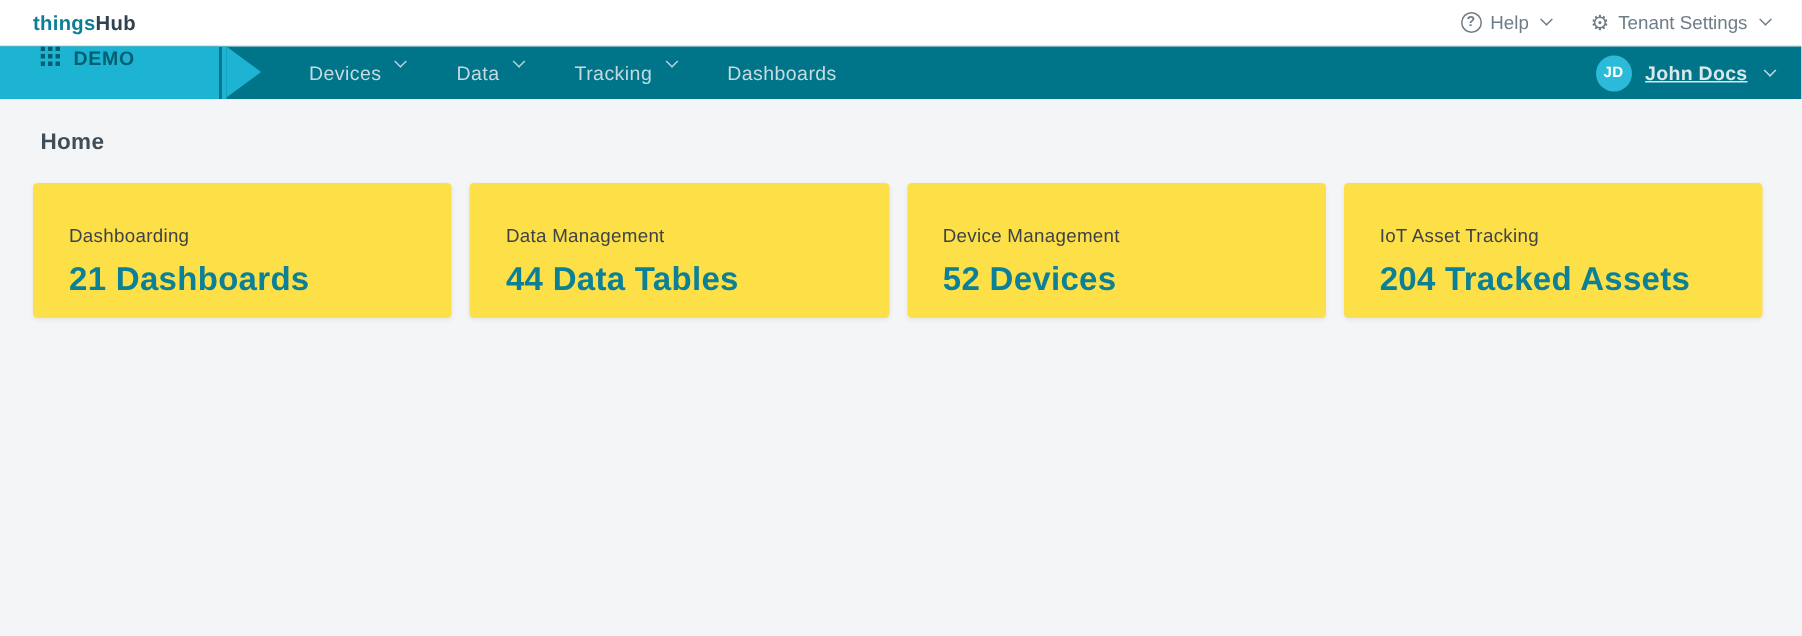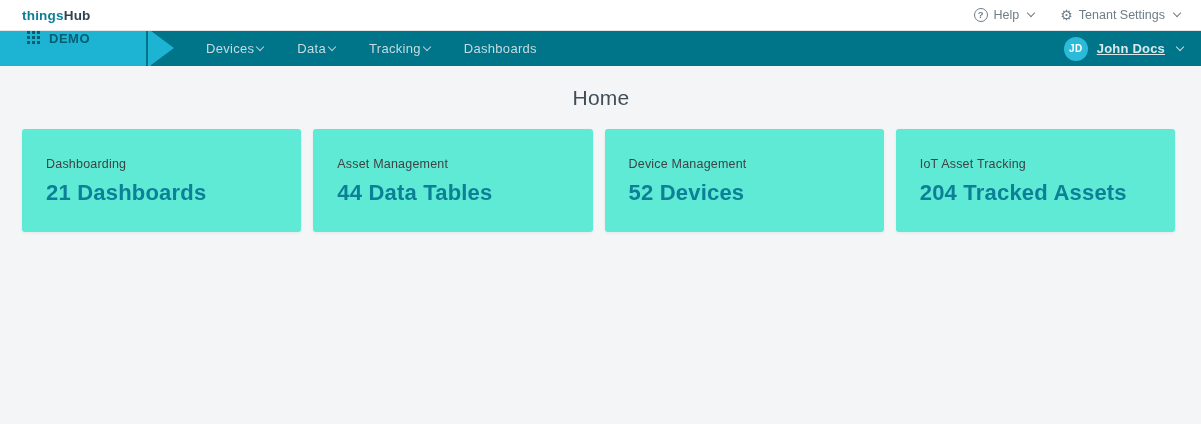--- a/index.html
+++ b/index.html
@@ -48,47 +48,47 @@
   }
   .tenant-label { color:#045e72; font-weight:bold; font-size:13px; letter-spacing:.5px; }
   .tenant-arrow-bar { width:3px; background:#1cb4d2; margin-left:2px; flex:0 0 auto; }
   .tenant-arrow {
     width:0; height:0; flex:0 0 auto;
     border-top:17.5px solid transparent; border-bottom:17.5px solid transparent;
     border-left:23px solid #1cb4d2;
   }
   .nav-items { display:flex; align-items:center; gap:34px; margin-left:32px; }
   .nav-item {
-    display:flex; align-items:center; color:#c6dbdf; font-size:13px;
-    letter-spacing:.3px; cursor:pointer; 
+    display:flex; color:#c6dbdf; font-size:13px;
+    letter-spacing:.3px; cursor:pointer; gap:7px;
   }
   .nav-item .chev { border-color:#b6d2d7; margin-top:-3px; }
   .user-menu {
     margin-left:auto; display:flex; align-items:center; gap:9px;
     padding-right:18px; cursor:pointer;
   }
   .avatar {
     width:24px; height:24px; border-radius:50%; background:#2bbbd8;
     color:#ffffff; font-size:10px; font-weight:bold;
     display:flex; align-items:center; justify-content:center; letter-spacing:.3px;
   }
   .user-name { color:#d8e9ec; font-size:13px; font-weight:600; letter-spacing:.2px;text-decoration:underline; }
   .user-menu .chev { border-color:#c6dbdf; margin-top:-3px; }
 
   
   .main { flex:1; padding:20px 26px 0 22px; }
   .page-title {
-    font-size:21px; font-weight:400; color:#414e58;
-    margin:0 0 19px 5px; letter-spacing:.2px;text-align:center;
+    font-size:15px; font-weight:700; color:#414e58;
+    margin:0 0 19px 5px; letter-spacing:.2px;
   }
   .cards { display:flex; gap:12px; }
   .card {
-    flex:1 1 0; background:#5eead4; border-radius:3px;
+    flex:1 1 0; background:#fde047; border-radius:3px;
     box-shadow:0 1px 3px rgba(40,50,60,.08);
-    padding:28px 24px 26px 24px; cursor:pointer; text-decoration:none; display:block;
+    padding:28px 24px 13px 24px; cursor:pointer; text-decoration:none; display:block;
   }
   .card-label { font-size:12.5px; color:#3e4347; margin-bottom:9px; letter-spacing:.2px; }
   .card-value { font-size:22px; font-weight:bold; color:#0b8096; letter-spacing:.2px; }
 
   .grid-icon { display:block; }
 </style>
 </head>
 <body>
 
 <div class="app">
@@ -157,21 +157,21 @@
   </nav>
 
   <main class="main">
     <h1 class="page-title">Home</h1>
     <div class="cards">
       <a class="card">
         <div class="card-label">Dashboarding</div>
         <div class="card-value">21 Dashboards</div>
       </a>
       <a class="card">
-        <div class="card-label">Asset Management</div>
+        <div class="card-label">Data Management</div>
         <div class="card-value">44 Data Tables</div>
       </a>
       <a class="card">
         <div class="card-label">Device Management</div>
         <div class="card-value">52 Devices</div>
       </a>
       <a class="card">
         <div class="card-label">IoT Asset Tracking</div>
         <div class="card-value">204 Tracked Assets</div>
       </a>

